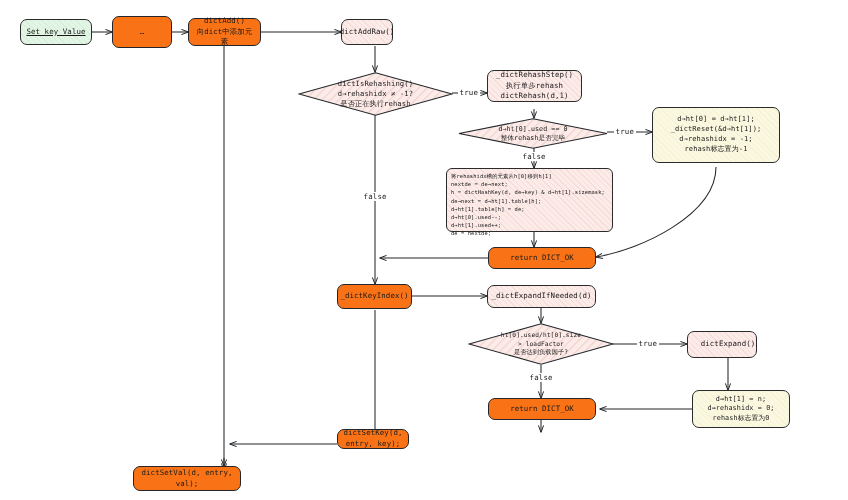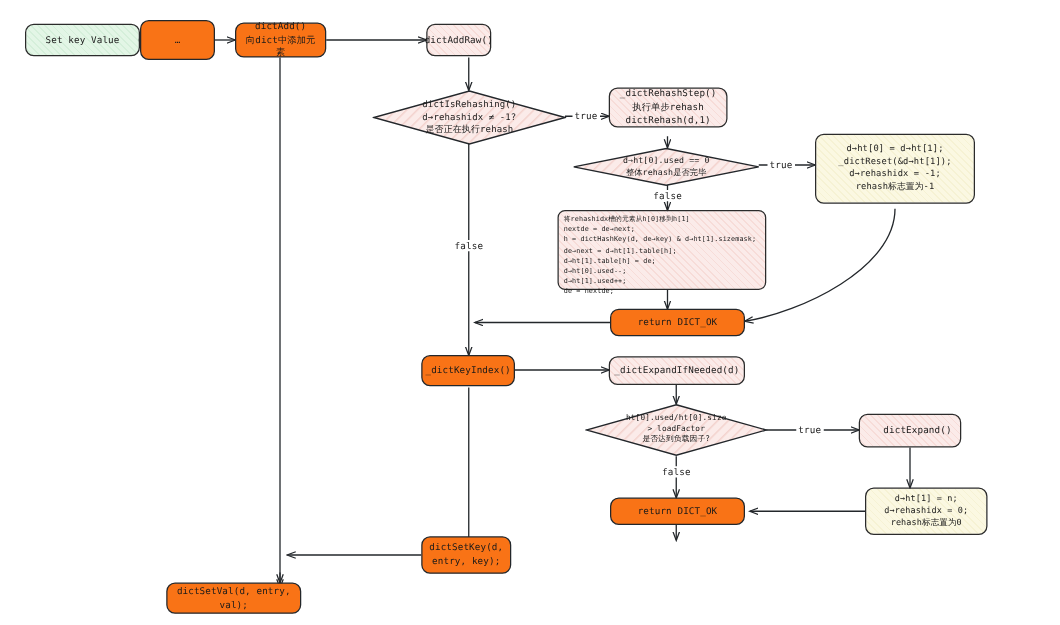--- a/index.html
+++ b/index.html
@@ -124,21 +124,21 @@
       <path d="M541,420 L541,432"></path>
 
       <path d="M337,444 L230,444"></path>
 
       <path d="M224,458 L224,466"></path>
     </g>
 
     <path d="M716,167 C716,215 640,250 596,257" fill="none" stroke="#23272b" stroke-width="1.05" marker-end="url(#ah)"></path>
   </svg>
 
-  <div class="node green" style="left:20px;top:19px;width:92px;height:26px;">Set key Value</div>
+  <div class="node green" style="left:20px;top:19px;width:72px;height:26px;text-decoration:underline;">Set key Value</div>
 
   <div class="node plain" style="left:112px;top:16px;width:60px;height:32px;">…</div>
 
   <div class="node plain" style="left:188px;top:18px;width:73px;height:28px;">dictAdd()
 向dict中添加元素</div>
 
   <div class="node pink" style="left:341px;top:19px;width:52px;height:26px;">dictAddRaw()</div>
 
   <div class="dia" style="left:298px;top:72px;width:155px;height:44px;">
     <svg class="shape" viewBox="0 0 155 44" preserveAspectRatio="none">
@@ -189,29 +189,29 @@
 
   <div class="dia" style="left:468px;top:323px;width:146px;height:42px;">
     <svg class="shape" viewBox="0 0 146 42" preserveAspectRatio="none">
       <polygon points="73,0.8 145,21 73,41.2 1,21" fill="url(#hp1)" stroke="#23272b" stroke-width="1.1"></polygon>
     </svg>
     <div class="lbl" style="font-size:6.2px;line-height:1.38;">ht[0].used/ht[0].size
 &gt; loadFactor
 是否达到负载因子?</div>
   </div>
 
-  <div class="node pink" style="left:687px;top:331px;width:82px;height:27px;padding-left:16px;">dictExpand()</div>
+  <div class="node pink" style="left:687px;top:331px;width:70px;height:27px;padding-left:16px;">dictExpand()</div>
 
   <div class="node yellow" style="left:692px;top:390px;width:98px;height:38px;font-size:6.8px;">d→ht[1] = n;
 d→rehashidx = 0;
 rehash标志置为0</div>
 
   <div class="node plain" style="left:488px;top:398px;width:108px;height:22px;">return DICT_OK</div>
 
-  <div class="node plain" style="left:337px;top:429px;width:72px;height:30px;">dictSetKey(d,
+  <div class="node plain" style="left:337px;top:429px;width:72px;height:20px;">dictSetKey(d,
 entry, key);</div>
 
   <div class="node plain" style="left:133px;top:466px;width:108px;height:25px;">dictSetVal(d, entry, val);</div>
 
   <div class="edgelabel" style="left:458px;top:88px;">true</div>
 
   <div class="edgelabel" style="left:362px;top:192px;">false</div>
 
   <div class="edgelabel" style="left:614px;top:127px;">true</div>
 

